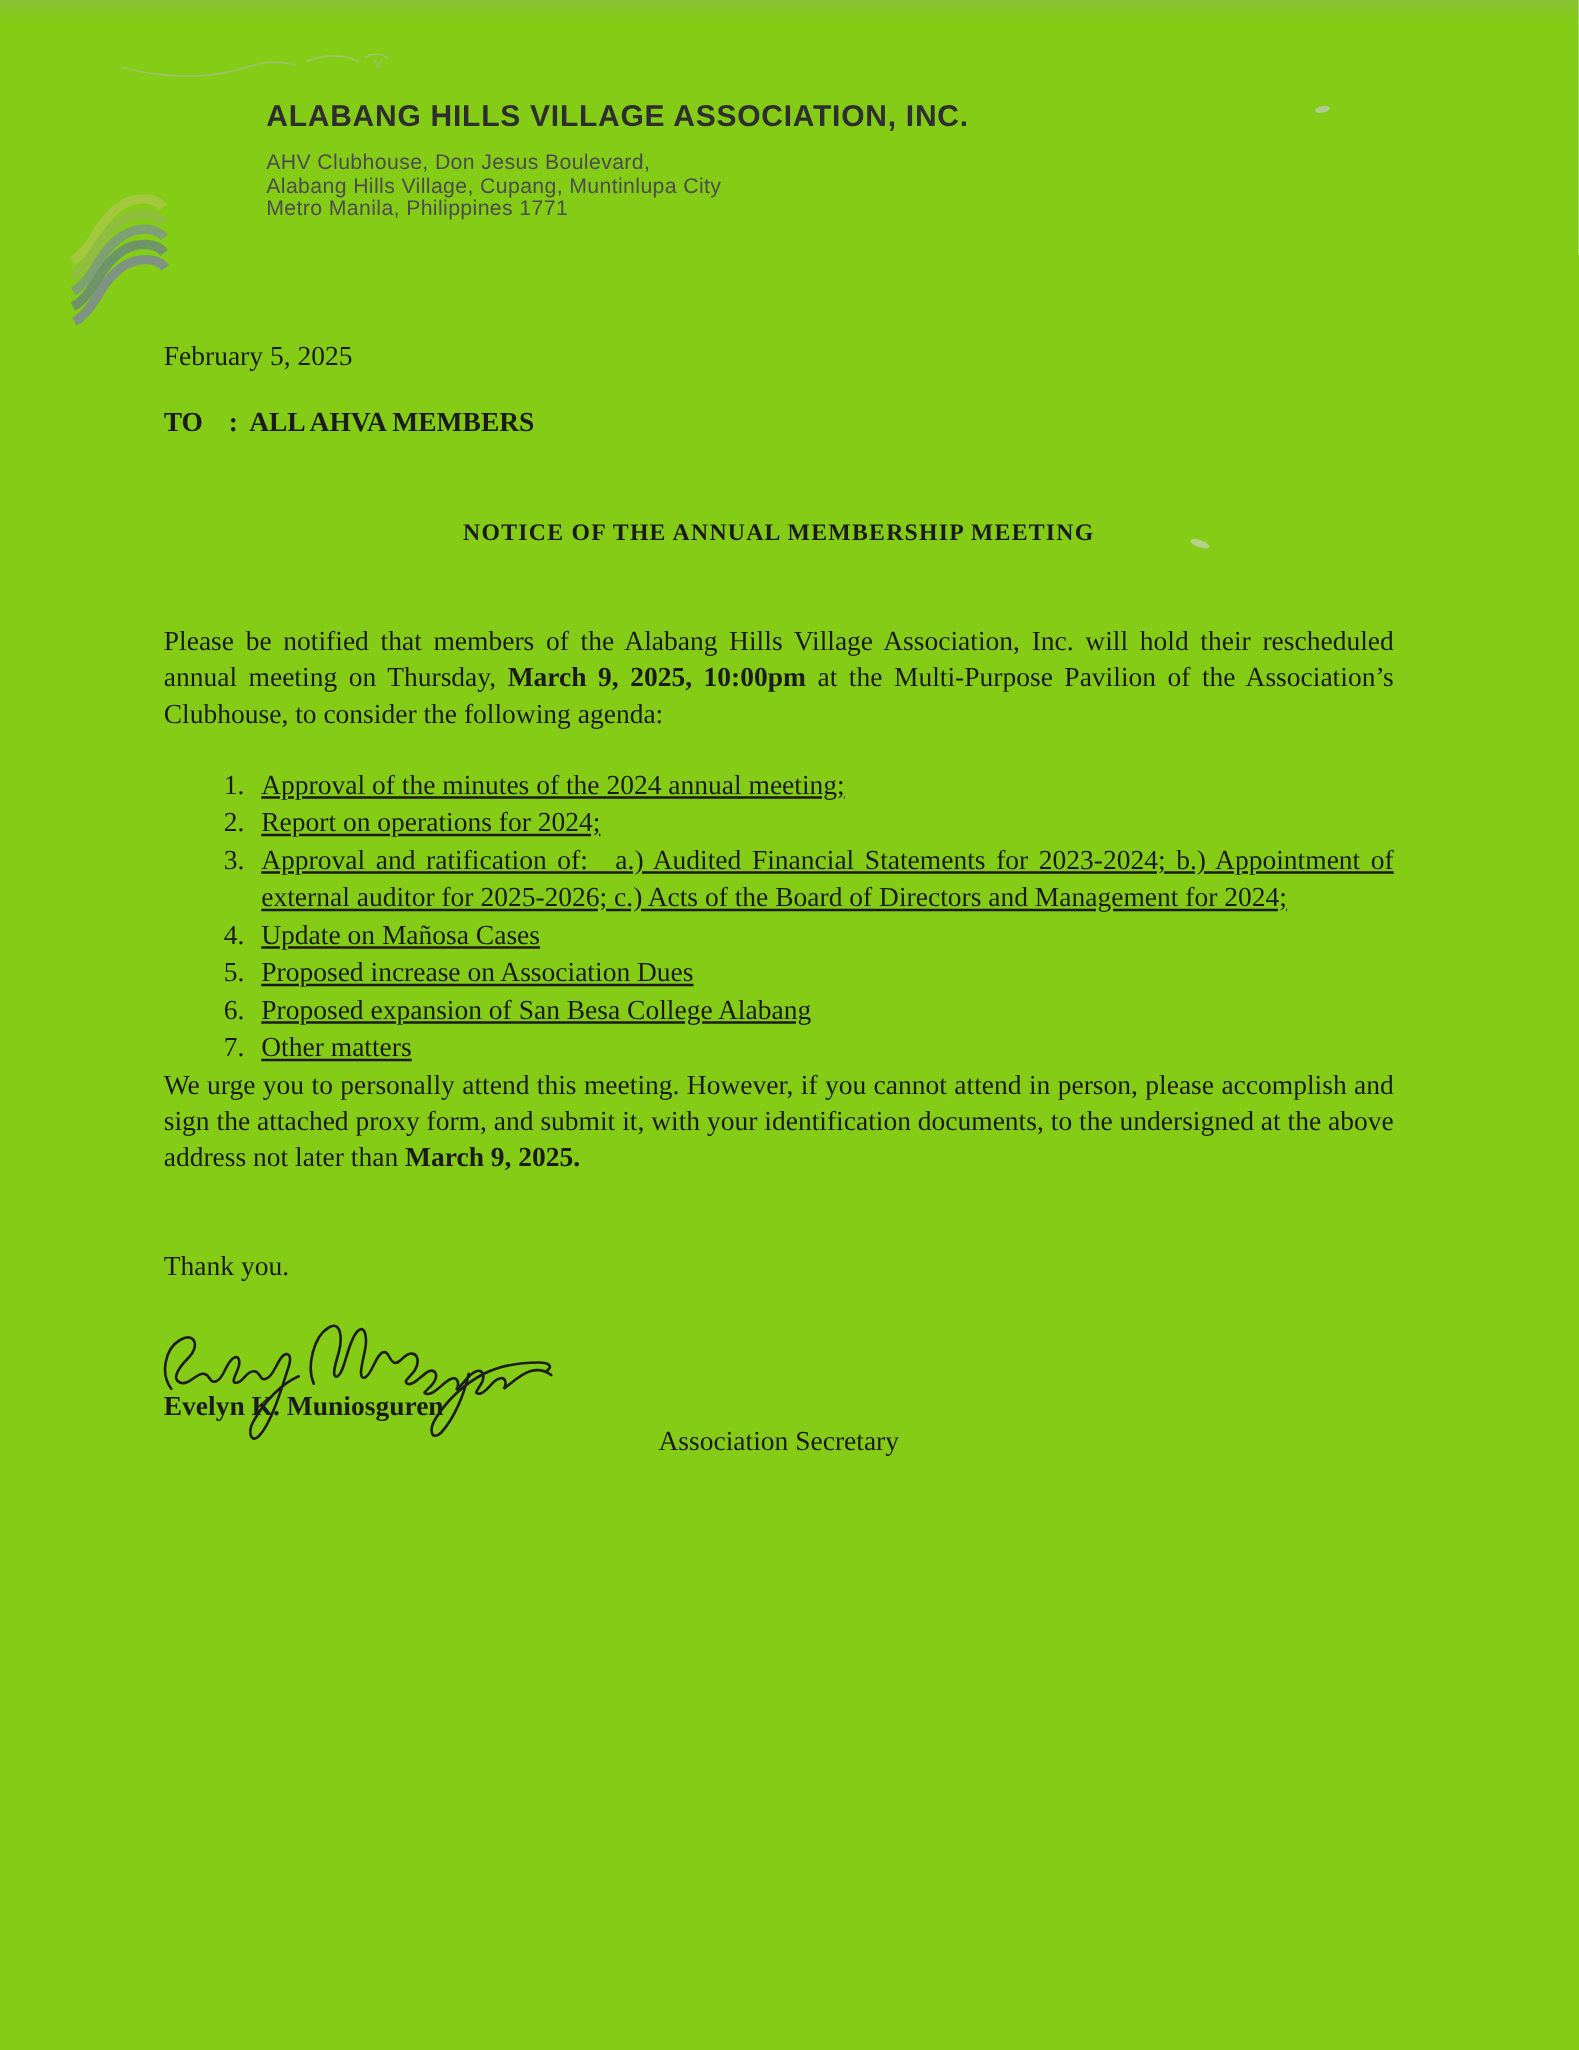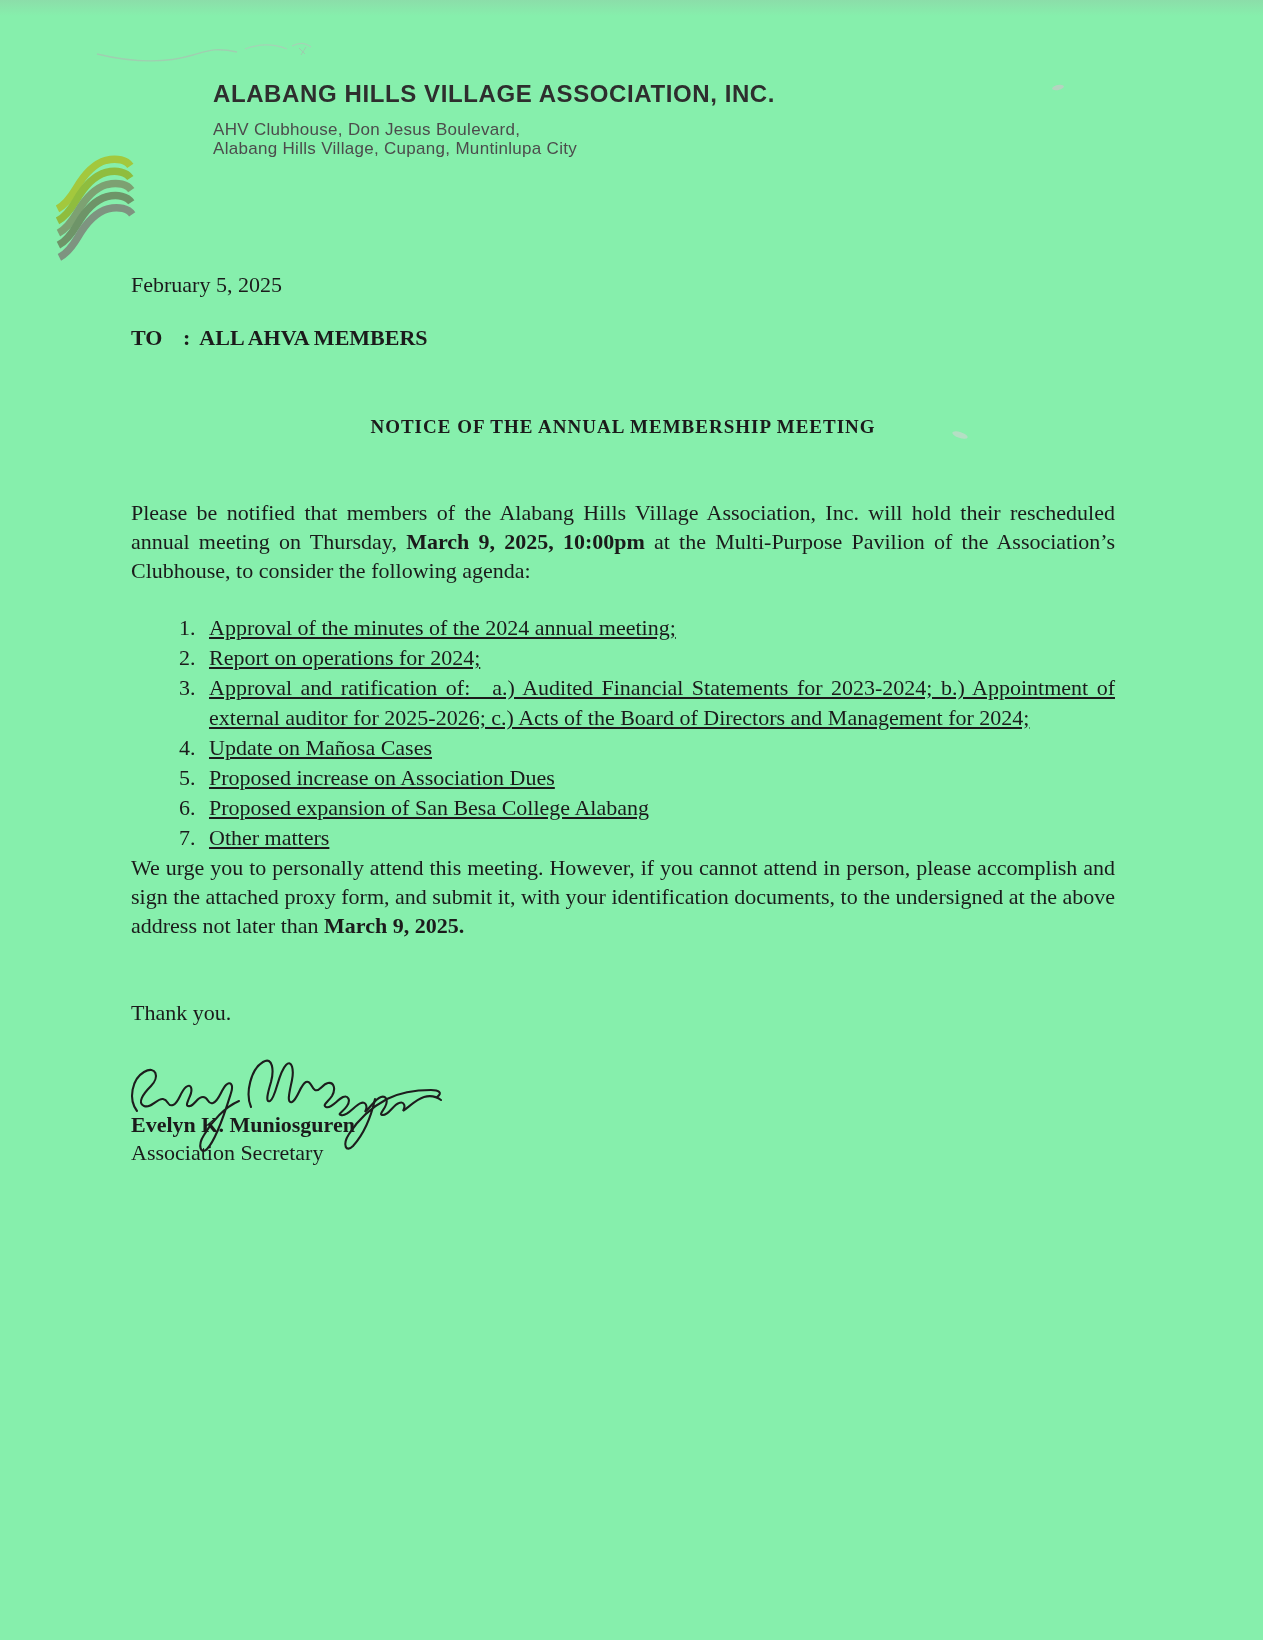--- a/index.html
+++ b/index.html
@@ -1,20 +1,20 @@
 <!DOCTYPE html>
 <html><head>
 <meta charset="utf-8">
 <style>
   html,body { margin:0; padding:0; background:#e9e9e7; }
   .page {
     position:relative;
     width:1263px; height:1640px;
     margin:0 auto;
-    background:#86efac;
+    background:#84cc16;
     font-family:"Liberation Serif","DejaVu Serif",serif;
     color:#1b1b1b;
     overflow:hidden;
   }
   .page::before{
     content:"";
     position:absolute; left:0; top:0; right:0; height:16px;
     background:linear-gradient(180deg, rgba(160,160,160,.22), rgba(255,255,255,0));
     pointer-events:none;
   }
@@ -66,21 +66,21 @@
 
   .closing-line { margin-top:58px; }
 
   .signature-block { position:relative; margin-top:84px; }
   .sig-svg {
     position:absolute; left:-8px; top:-76px;
     width:336px; height:132px;
     z-index:2; pointer-events:none;
   }
   .signer-name  { font-weight:700; line-height:28px; position:relative; z-index:1; }
-  .signer-title { line-height:28px; position:relative; z-index:1; }
+  .signer-title { line-height:28px; position:relative; z-index:1;text-align:center; }
 
   b, strong { font-weight:700; }
 
   
   .smudge-top { position:absolute; left:85px; top:22px; width:270px; height:50px; opacity:.55; }
   .speck-1 { position:absolute; left:1052px; top:85px; width:12px; height:5px;
              background:#c9c9c9; border-radius:50%; opacity:.7; transform:rotate(-12deg); }
   .speck-2 { position:absolute; left:952px; top:432px; width:16px; height:6px;
              background:#d4d4d4; border-radius:50%; opacity:.6; transform:rotate(18deg); }
 </style>
@@ -105,20 +105,21 @@
         <path transform="translate(1,26)" d="M10,78 C18,74 24,66 30,56 C38,42 48,30 62,26 C74,23 84,26 88,32" stroke="#7da172"></path>
         <path transform="translate(1,39)" d="M10,78 C18,74 24,66 30,56 C38,42 48,30 62,26 C74,23 84,26 88,32" stroke="#6e9468"></path>
         <path transform="translate(2,52)" d="M10,78 C18,74 24,66 30,56 C38,42 48,30 62,26 C74,23 84,26 88,32" stroke="#7e9480"></path>
       </g>
     </svg>
     <div class="letterhead-text">
       <h1 class="org-name">ALABANG HILLS VILLAGE ASSOCIATION, INC.</h1>
       <div class="org-address">
         <div>AHV Clubhouse, Don Jesus Boulevard,</div>
         <div>Alabang Hills Village, Cupang, Muntinlupa City</div>
+        <div>Metro Manila, Philippines 1771</div>
       </div>
     </div>
   </div>
 
   <div class="content">
 
     <div class="date-line">February 5, 2025</div>
 
     <div class="to-line">
       <span class="to-label">TO</span><span class="to-colon">:</span><span class="to-value">ALL AHVA MEMBERS</span>

